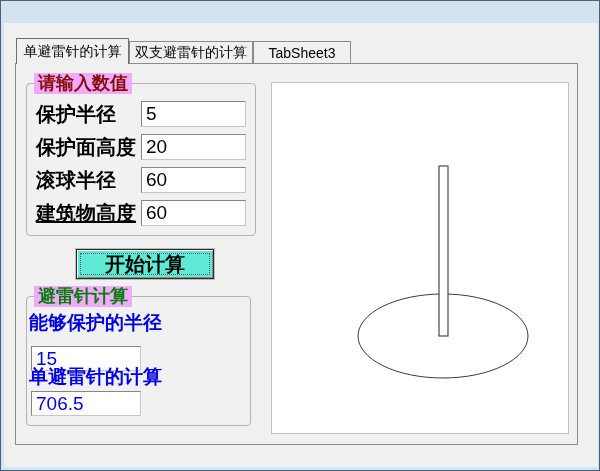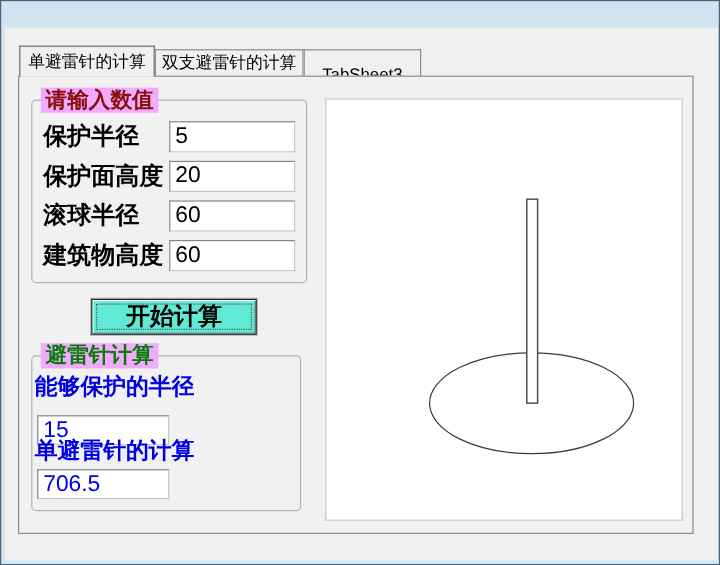--- a/index.html
+++ b/index.html
@@ -47,21 +47,21 @@
   
   .tab{
     position:absolute;background:#f0f0f0;
     border:1px solid #8c8c8c;border-bottom:none;
     font-size:14px;color:#000;text-align:center;
     display:flex;align-items:center;justify-content:center;
     cursor:default;white-space:nowrap;
   }
   .tab.active{left:15px;top:37px;width:113px;height:26px;z-index:3;border-color:#6e6e6e;}
   .tab.t2{left:128px;top:40px;width:124px;height:23px;}
-  .tab.t3{left:252px;top:40px;width:98px;height:40px;}
+  .tab.t3{left:252px;top:40px;width:98px;height:23px;}
   .tabbody{
     position:absolute;left:14px;top:62px;width:563px;height:382px;
     background:#f1f1f1;border:1px solid #8c8c8c;z-index:1;
   }
   
   .groupbox{
     position:absolute;border:1px solid #b3b3b3;border-radius:4px;z-index:2;
   }
   .group-input{left:25px;top:82px;width:230px;height:153px;}
   .group-result{left:25px;top:295px;width:225px;height:130px;}
@@ -125,21 +125,21 @@
 
   <span class="field-label" style="top:100px;">保护半径</span>
   <input class="edit" style="top: 100px;" type="text" value="5">
 
   <span class="field-label" style="top:133px;">保护面高度</span>
   <input class="edit" style="top: 133px;" type="text" value="20">
 
   <span class="field-label" style="top:166px;">滚球半径</span>
   <input class="edit" style="top: 166px;" type="text" value="60">
 
-  <span class="field-label" style="top:199px;">建筑物高度</span>
+  <span class="field-label" style="top:199px;text-decoration:underline;">建筑物高度</span>
   <input class="edit" style="top: 199px;" type="text" value="60">
 
   <button class="calc-btn">开始计算</button>
 
   <div class="groupbox group-result">
     <span class="group-caption cap-green">避雷针计算</span>
   </div>
 
   <span class="blue-label" style="top:311px;">能够保护的半径</span>
   <input class="edit result" style="top: 328px; margin-top: 17px;" type="text" value="15">

